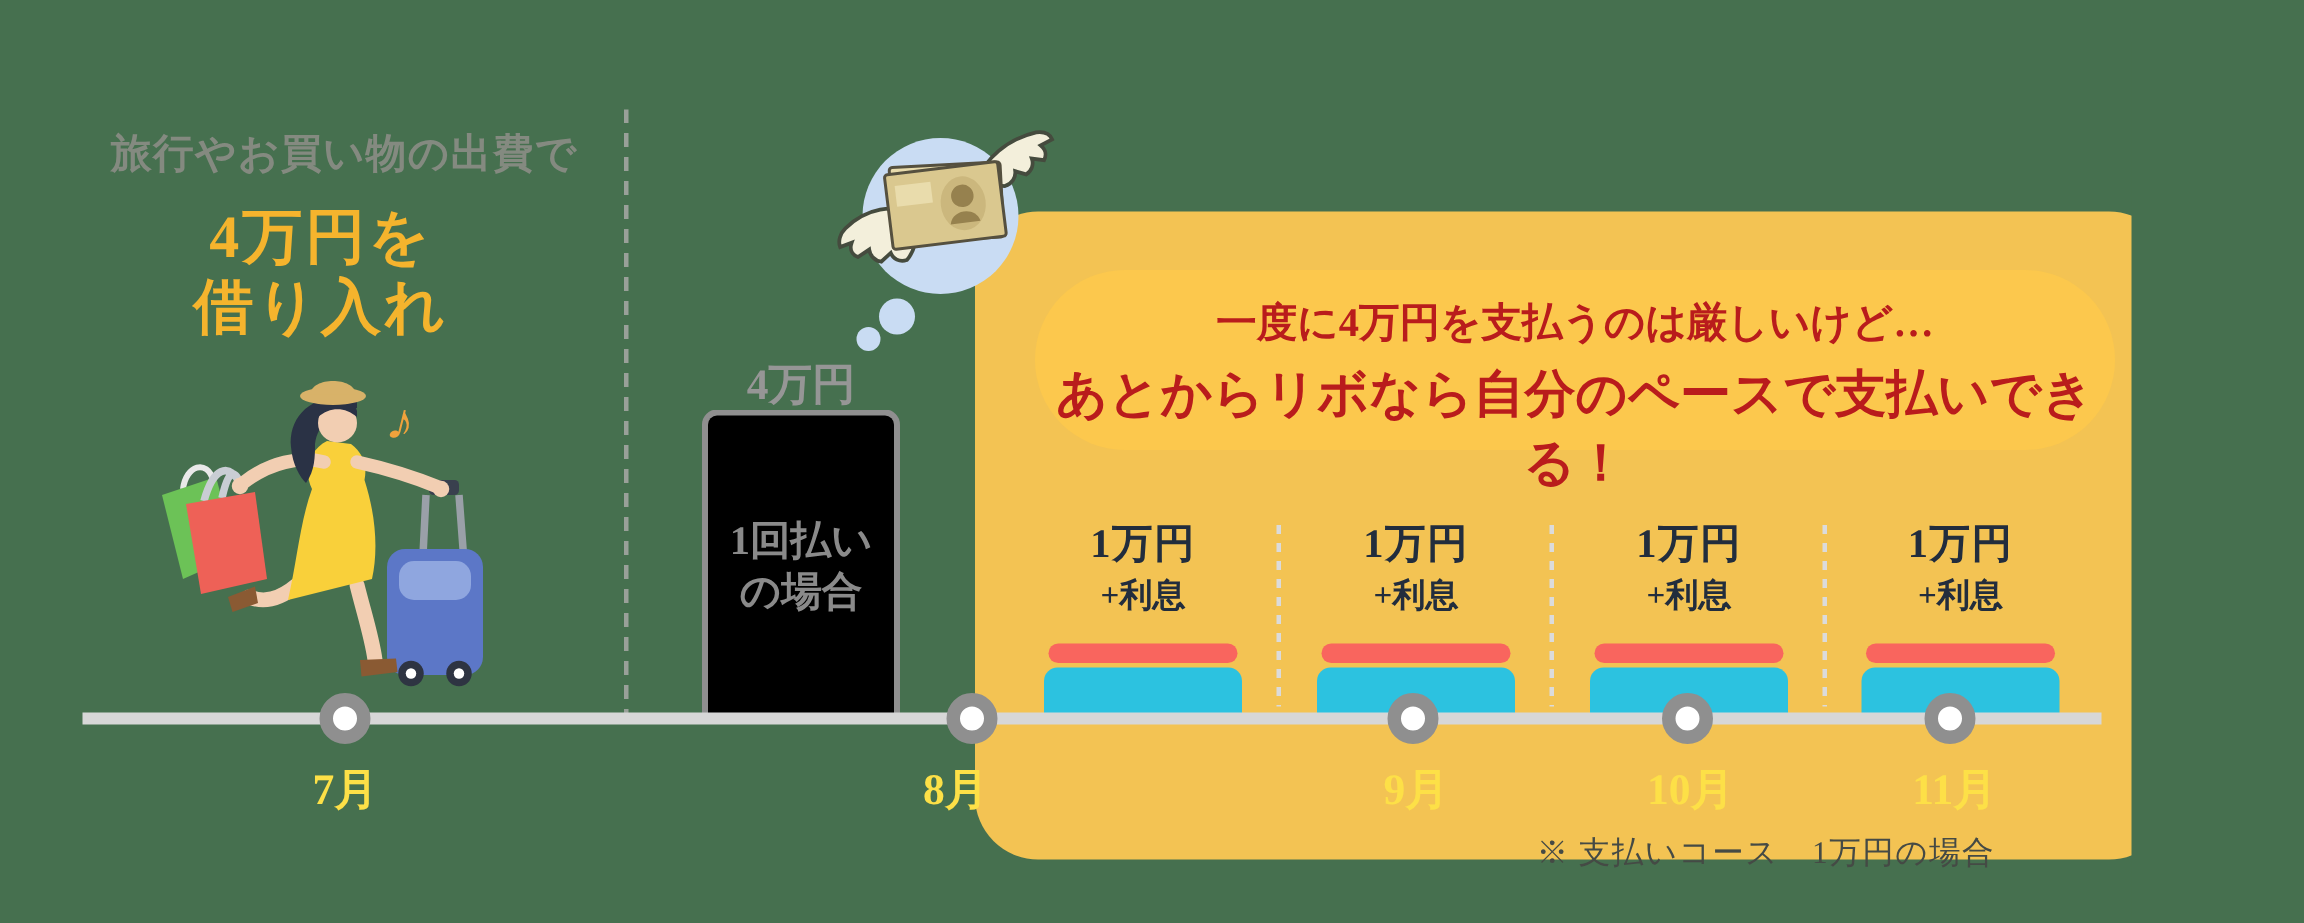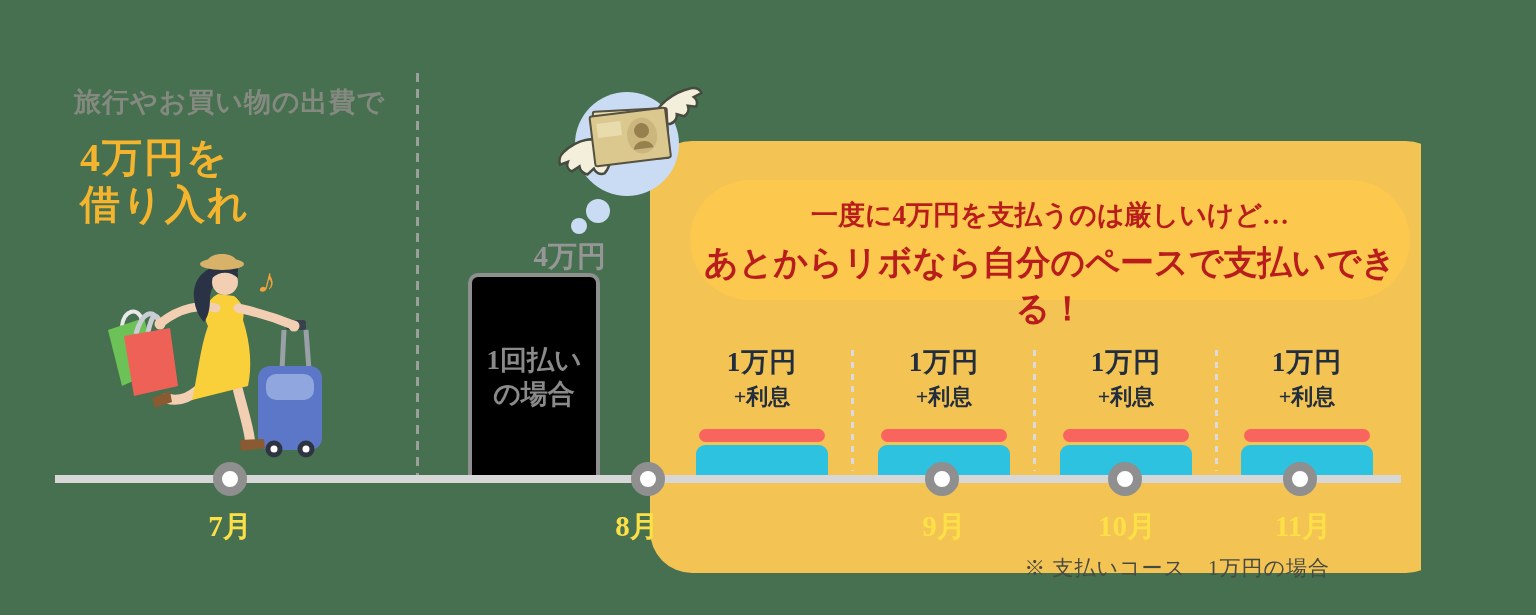--- a/index.html
+++ b/index.html
@@ -6,29 +6,29 @@
   .stage{
     position:relative;width:1421px;height:615px;overflow:hidden;
     background:#46704F;
     font-family:Liberation Serif, serif;
     margin-top:28px;
   }
   .abs{position:absolute;}
 
   
   .intro-subtitle{left:74px;top:56px;font-size:27px;font-weight:bold;color:#848A80;letter-spacing:1px;}
-  .intro-amount{left:80px;top:106px;width:268px;color:#F5B42D;
+  .intro-amount{left:80px;top:106px;width:268px;text-align:center;color:#F5B42D;
     font-size:40px;font-weight:800;line-height:47px;letter-spacing:2px;}
 
   
   .v-dash-left{left:416px;top:45px;width:3px;height:407px;
     background:repeating-linear-gradient(to bottom,#99A099 0 9px,transparent 9px 16px);}
 
   
-  .lump-label{left:462px;top:209px;width:144px;text-align:right;font-size:29px;font-weight:bold;color:#969696;}
+  .lump-label{left:462px;top:209px;width:144px;text-align:center;font-size:29px;font-weight:bold;color:#969696;}
   .lump-bar{left:468px;top:245px;width:132px;height:204px;box-sizing:border-box;
     background:#000000;border:4px solid #8F8F8F;border-bottom:none;border-radius:10px 10px 0 0;
     display:flex;align-items:center;justify-content:center;text-align:center;}
   .lump-bar-text{font-size:27px;font-weight:bold;color:#8A8A8A;line-height:34px;}
 
   
   .panel{left:650px;top:113px;width:798px;height:432px;background:#F3C353;border-radius:42px;}
   .bubble{left:690px;top:152px;width:720px;height:120px;background:#FCC84D;border-radius:60px;
     text-align:center;color:#b91c1c;}
   .bubble-l1{margin-top:17px;font-size:27px;font-weight:bold;}

